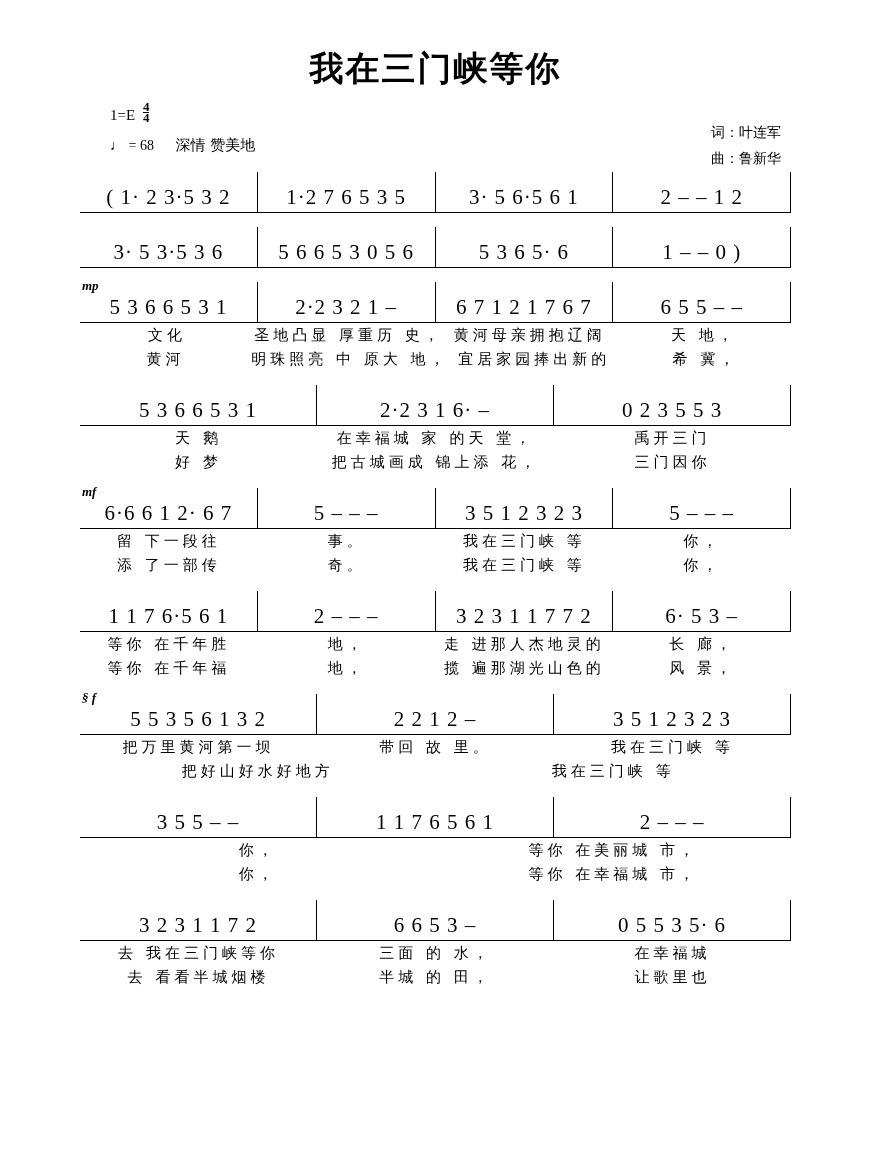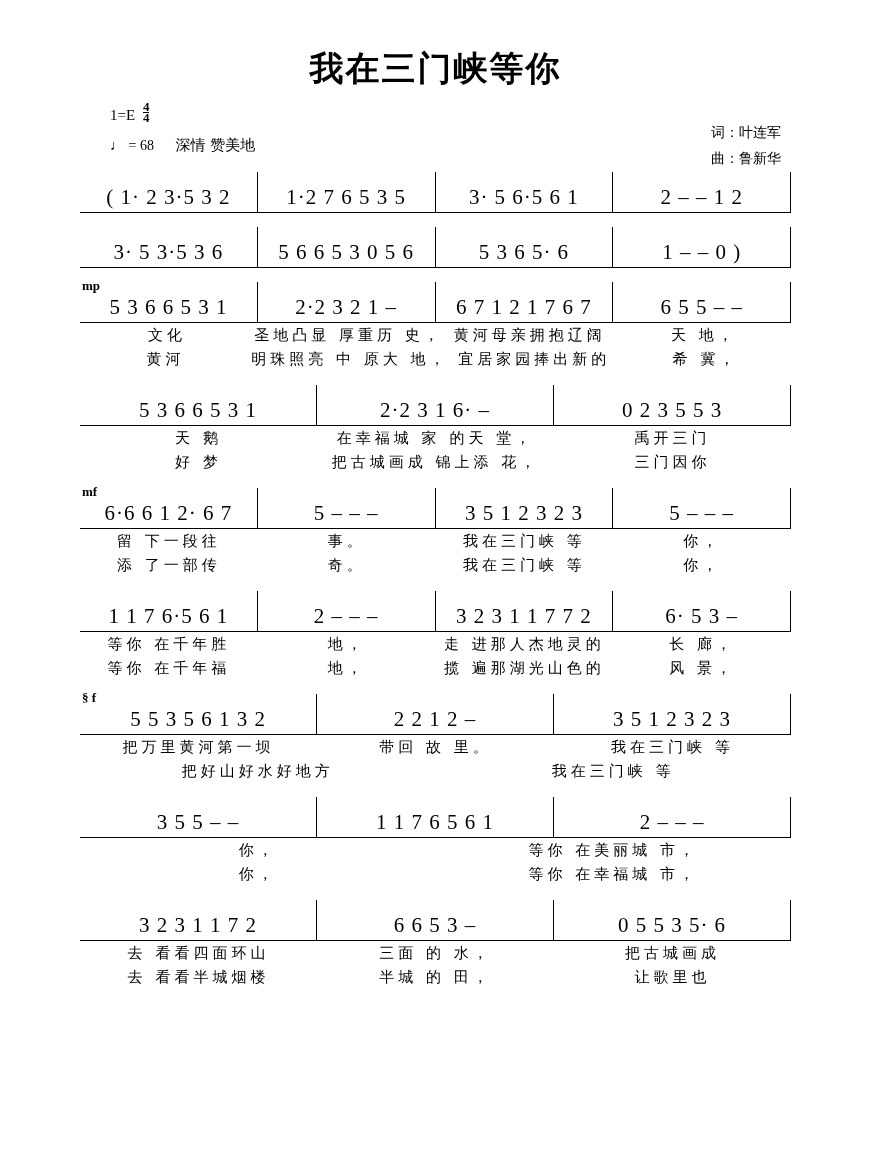--- a/index.html
+++ b/index.html
@@ -113,20 +113,21 @@
   .lyr .seg{
     flex:1;
     text-align:center;
     letter-spacing:4px;
     white-space:nowrap;
     overflow:visible;
   }
   .dyn{
     position:absolute;
     font-family:"Liberation Serif", serif;
+    font-style:italic;
     font-weight:bold;
     font-size:13px;
   }
 </style>
 </head>
 <body>
 
 <div class="sheet">
 
   <div class="title">我在三门峡等你</div>
@@ -360,23 +361,23 @@
             </div>
             <div class="measure">
               <span class="notes">6 6    5 3  –</span>
             </div>
             <div class="measure">
               <span class="notes">0 5 5 3 5·    6</span>
             </div>
           </div>
         </div>
         <div class="lyr">
-          <span class="seg">去 看看四面环山</span>
+          <span class="seg">去 我在三门峡等你</span>
           <span class="seg">三面 的 水，</span>
-          <span class="seg">把古城画成</span>
+          <span class="seg">在幸福城</span>
         </div>
         <div class="lyr">
           <span class="seg">去 看看半城烟楼</span>
           <span class="seg">半城 的 田，</span>
           <span class="seg">让歌里也</span>
         </div>
       </div>
     </div>
 
 </div>

